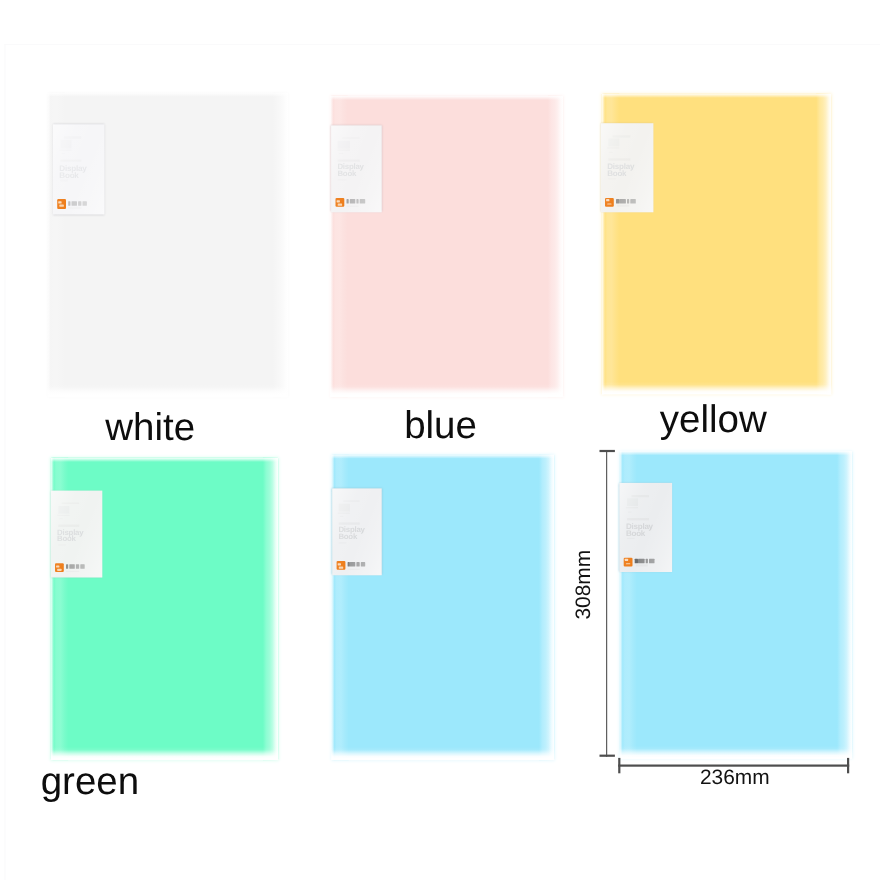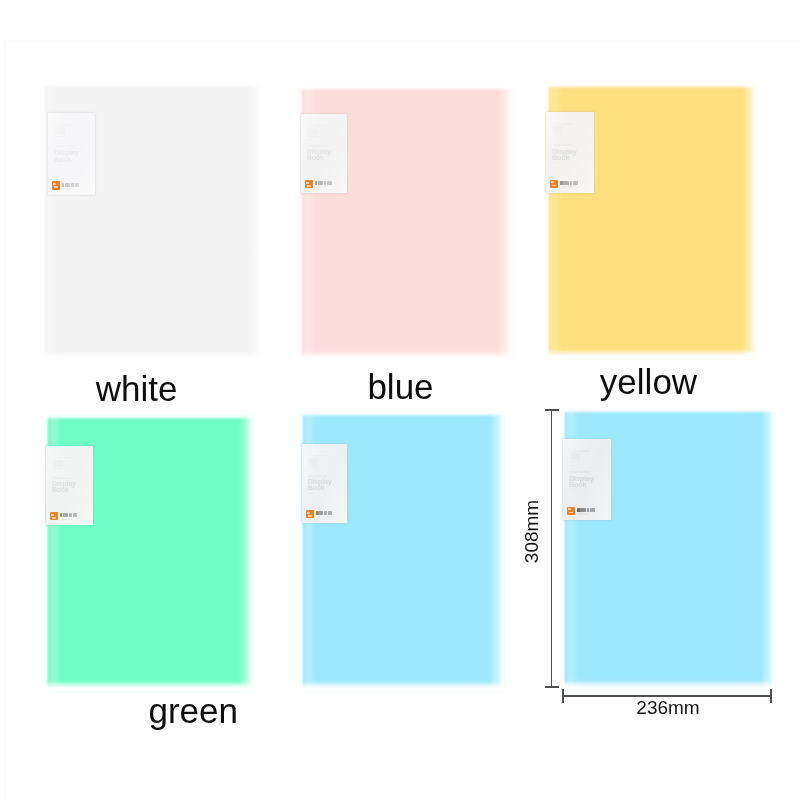--- a/index.html
+++ b/index.html
@@ -172,21 +172,21 @@
           </div>
           <div class="sbrand" style="left: 14.1px; top: 67.308px; width: 2.162px; height: 3.95px; opacity: 0.576;"></div>
           <div class="sbrand" style="left: 17.014px; top: 67.308px; width: 5.405px; height: 3.634px; opacity: 0.446;"></div>
           <div class="sbrand" style="left: 23.124px; top: 67.308px; width: 2.82px; height: 3.634px; opacity: 0.418;"></div>
           <div class="sbrand" style="left: 26.79px; top: 67.308px; width: 4.606px; height: 3.634px; opacity: 0.396;"></div>
           <div class="ssub" style="left: 14.476px; top: 72.522px; width: 11.28px; height: 1.896px; opacity: 0.216;"></div>
         </div>
         <div class="sheen"></div>
       </div>
   </div>
-  <div class="caption" style="left:37px;top:693px;width:201px;text-align:right;">green</div>
+  <div class="caption" style="left:37px;top:693px;width:201px;text-align:left;">green</div>
 
   <div class="folder" id="f-blue" style="left:301px;top:413px;width:203px;height:278px;">
     <div class="fglow" style="box-shadow: rgb(231, 249, 254) 0px 0px 3px 0px;"></div>
     <div class="fbody" style="background: rgb(156, 232, 252);"></div>
     <div class="fedge" style="right: 0px; width: 14px; background: linear-gradient(90deg, rgb(156, 232, 252) 0%, rgb(178, 237, 253) 22%, rgb(190, 240, 253) 44%, rgb(207, 244, 254) 62%, rgb(241, 252, 255) 84%, rgb(255, 255, 255) 100%);"></div>
     <div class="fspine" style="width: 16px; background: linear-gradient(90deg, rgb(255, 255, 255) 0%, rgb(162, 233, 252) 19%, rgb(174, 236, 253) 31%, rgb(176, 237, 253) 56%, rgb(165, 234, 252) 78%, rgb(156, 232, 252) 100%);"></div>
     <div class="ffade" style="bottom: 0px; height: 12px; background: linear-gradient(rgba(255, 255, 255, 0) 0%, rgba(255, 255, 255, 0.1) 22%, rgba(255, 255, 255, 0.62) 50%, rgba(255, 255, 255, 0.94) 72%, rgb(255, 255, 255) 88%, rgb(255, 255, 255) 100%);"></div>
     <div class="ftop" style="height: 4px; background: linear-gradient(rgb(255, 255, 255) 0%, rgba(255, 255, 255, 0.55) 45%, rgba(255, 255, 255, 0) 100%);"></div>
     <div class="sticker" style="left: 1px; top: 31px; width: 45px; height: 79px; background: rgb(239, 240, 242); box-shadow: rgb(150, 200, 216) 0px 0px 2px;">
         <div class="sin sblur">

